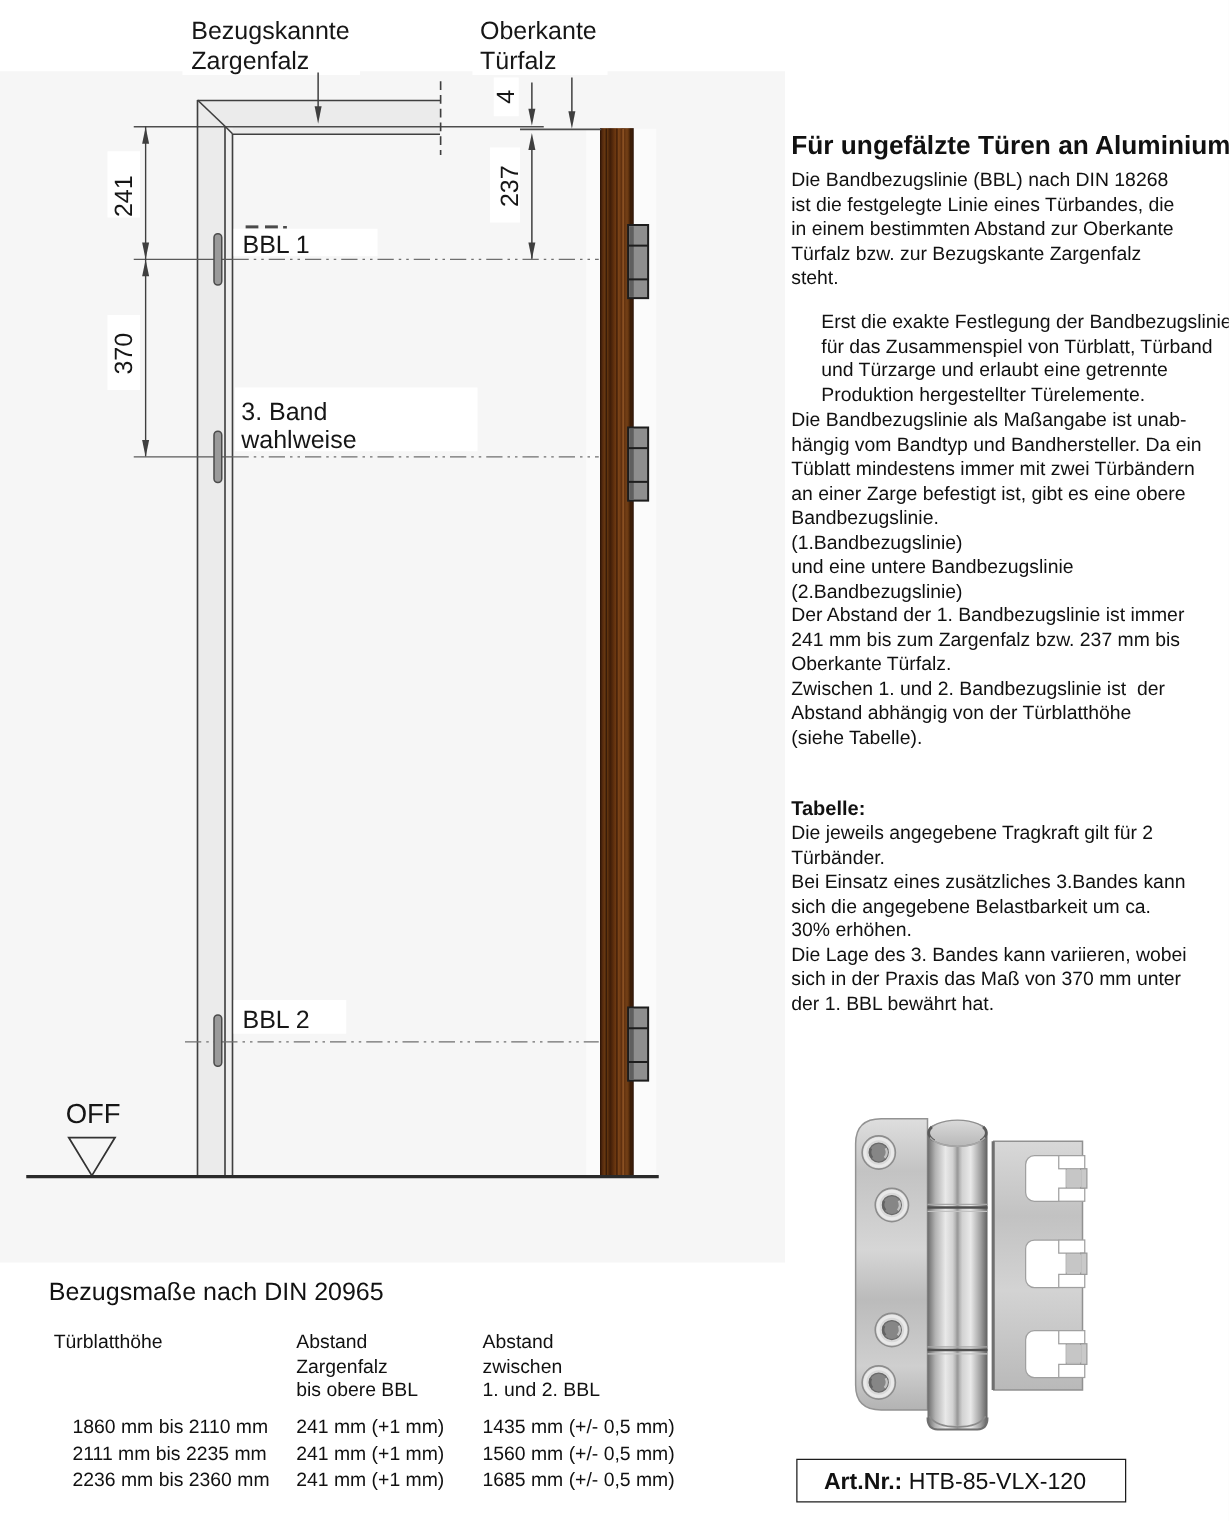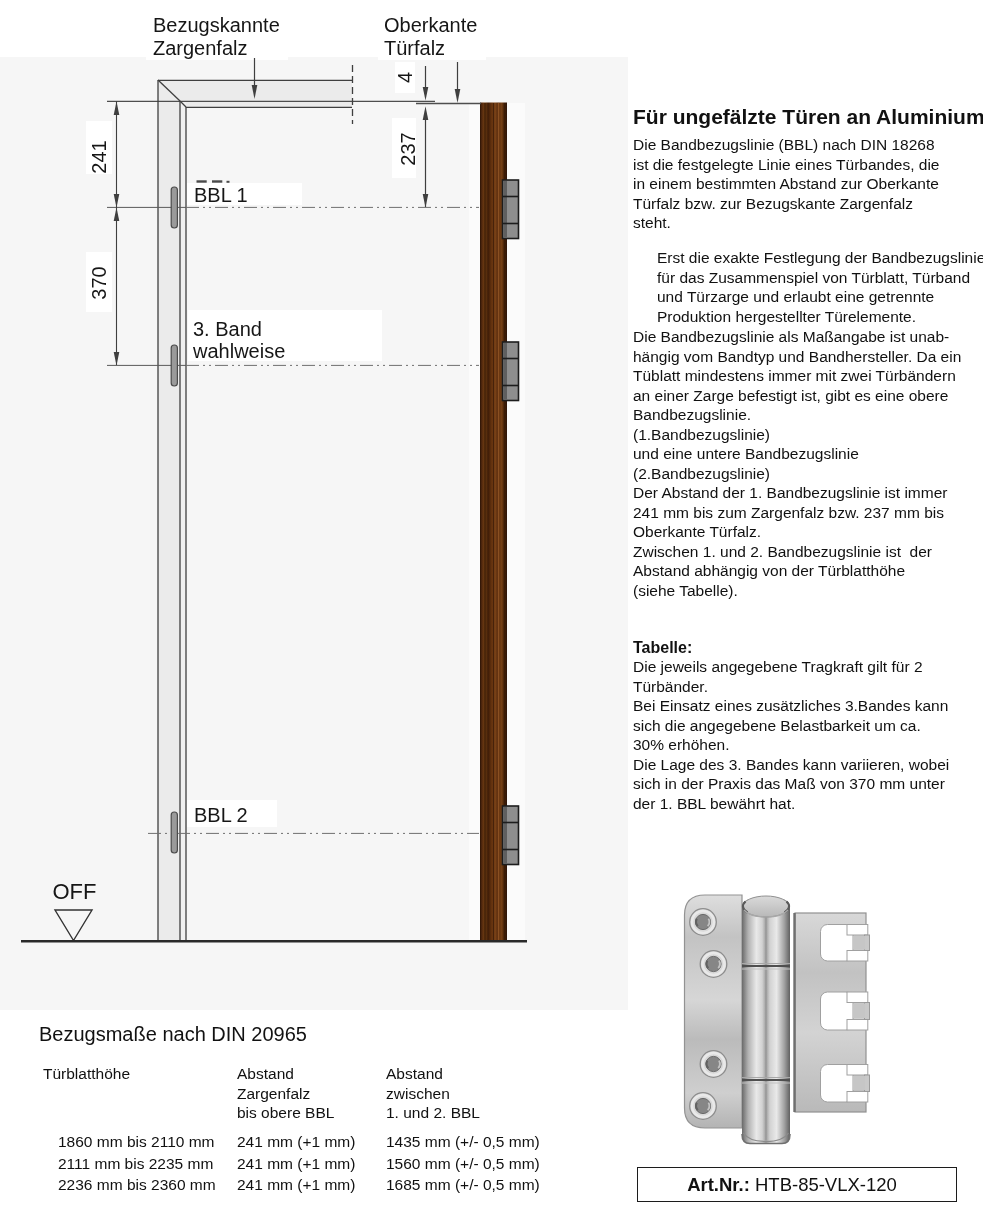--- a/index.html
+++ b/index.html
@@ -296,17 +296,17 @@
   <line x1="742" y1="963.5" x2="790" y2="963.5" stroke="#a8a8a8" stroke-width="1"></line>
   <line x1="742" y1="969" x2="790" y2="969" stroke="#c2c2c2" stroke-width="1"></line>
   <line x1="742" y1="1080" x2="790" y2="1080" stroke="#4f4f4f" stroke-width="2"></line>
   <line x1="742" y1="1077.5" x2="790" y2="1077.5" stroke="#a8a8a8" stroke-width="1"></line>
   <line x1="742" y1="1083" x2="790" y2="1083" stroke="#c2c2c2" stroke-width="1"></line>
 
   <path d="M742,1134 Q742,1143.5 750,1143.5 L782,1143.5 Q790,1143.5 790,1134" fill="none" stroke="#6f6f6f" stroke-width="1.6"></path>
   <path d="M743.5,1133 Q749,1141.5 766,1141.5 Q783,1141.5 788.5,1133" fill="none" stroke="#8b8b8b" stroke-width="1.2"></path>
 </svg>
 
-<div class="abs" style="left:637px;top:1167px;width:320px;height:35px;border:1.8px solid #1c1c1c;
+<div class="abs" style="left:637px;top:1167px;width:264px;height:35px;border:1.8px solid #1c1c1c;
      box-sizing:border-box;display:flex;align-items:center;justify-content:center;font-size:18.5px;
      padding-right:10px;white-space:nowrap;">
   <span><b>Art.Nr.:</b>&nbsp;HTB-85-VLX-120</span>
 </div>
 
 </body></html>

